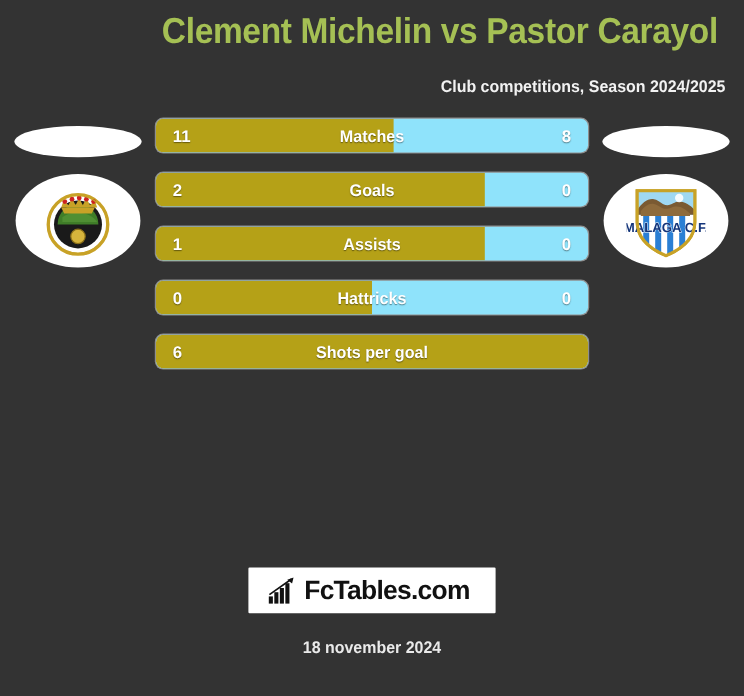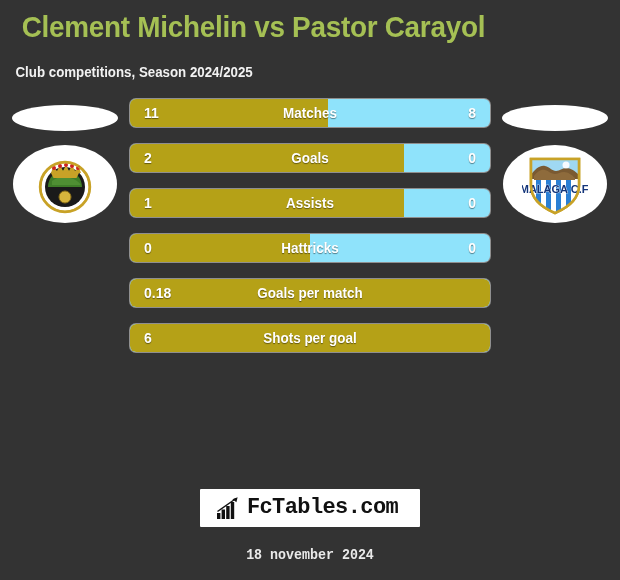--- a/index.html
+++ b/index.html
@@ -11,21 +11,21 @@
     height: 580px;
     background: #333333;
     font-family: "Liberation Sans", sans-serif;
     overflow: hidden;
     position: relative;
   }
 
   
   .header {
     padding-top: 8px;
-    text-align: left;
+    text-align: right;
   }
   .title {
     color: #a5c054;
     font-size: 30px;
     font-weight: bold;
     letter-spacing: -0.3px;
     line-height: 38px;
     margin: 0;
     transform: scaleX(0.93);
     white-space: nowrap;
@@ -142,24 +142,23 @@
     text-align: center;
     transform: scaleX(0.96);
   }
   .val-left  { left: 14px; }
   .val-right { right: 14px; }
 
   
   .footer {
     position: absolute;
     left: 0;
-    bottom: 0;
+    bottom: 16px;
     width: 620px;
     text-align: center;
-    font-family: Liberation Mono, monospace;
   }
   .logo-box {
     display: inline-block;
     background: #ffffff;
     padding: 7px 22px 7px 16px;
     border-radius: 1px;
   }
   .logo-inner {
     display: flex;
     align-items: center;
@@ -277,27 +276,20 @@
 
     <div class="row">
       <div class="bar split">
         <div class="bar-fill" style="width:50%"></div>
       </div>
       <span class="val-left">0</span>
       <span class="row-label">Hattricks</span>
       <span class="val-right">0</span>
     </div>
 
-    <div class="row">
-      <div class="bar single">
-        <div class="bar-fill" style="width:100%"></div>
-      </div>
-      <span class="val-left">0.18</span>
-      <span class="row-label">Goals per match</span>
-    </div>
 
     <div class="row">
       <div class="bar single">
         <div class="bar-fill" style="width:100%"></div>
       </div>
       <span class="val-left">6</span>
       <span class="row-label">Shots per goal</span>
     </div>
 
 

